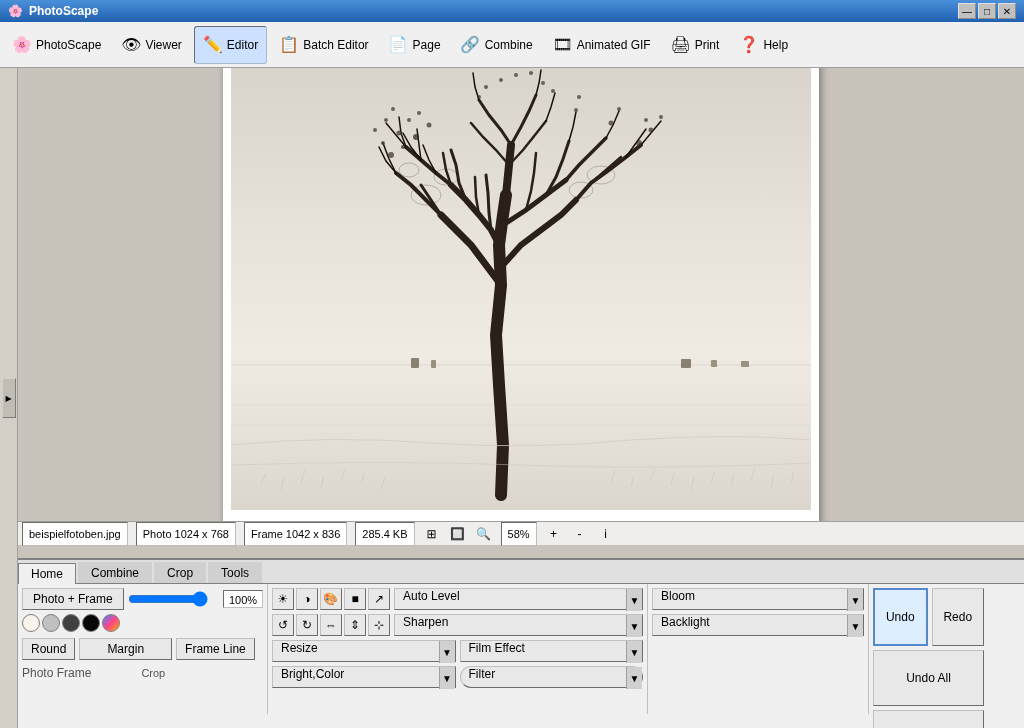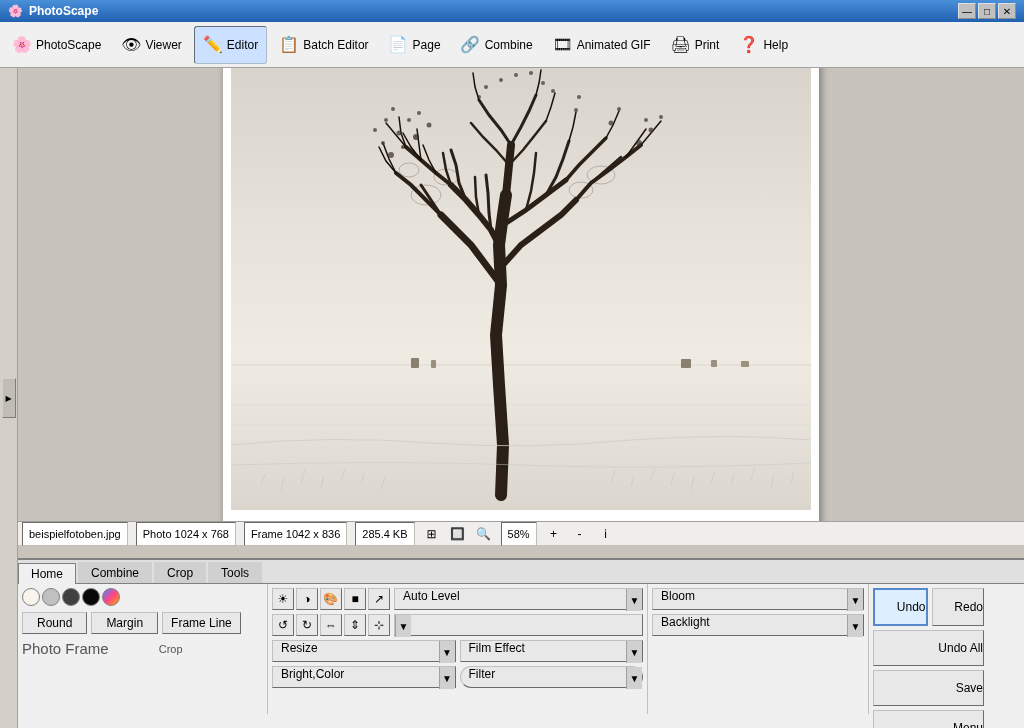--- a/index.html
+++ b/index.html
@@ -53,36 +53,36 @@
     #left-tools { width: 250px; border-right: 1px solid #c0c0c0; padding: 4px; display: flex; flex-direction: column; gap: 4px; }
     .tool-row { display: flex; align-items: center; gap: 4px; }
     .photo-frame-btn { background: #e8e8e8; border: 1px outset #c0c0c0; padding: 3px 10px; cursor: pointer; font-size: 12px; font-weight: normal; }
     .slider-container { display: flex; align-items: center; gap: 4px; flex: 1; }
     input[type=range] { width: 80px; height: 14px; }
     .pct-display { background: white; border: 1px inset #c0c0c0; width: 40px; height: 18px; text-align: center; font-size: 11px; line-height: 18px; }
     .color-swatch { width: 32px; height: 28px; background: white; border: 2px solid #808080; display: flex; align-items: center; justify-content: center; }
     .color-swatch-inner { width: 24px; height: 20px; background: white; border: 1px solid #606060; }
     .preset-select { flex: 1; height: 22px; font-size: 11px; border: 1px inset #c0c0c0; background: white; }
     .star-btn { font-size: 16px; color: #d4a000; cursor: pointer; }
-    .round-btn { background: #e8e8e8; border: 1px outset #c0c0c0; padding: 3px 14px; cursor: pointer; font-size: 12px; }
-    .margin-btn { background: #e8e8e8; border: 1px outset #c0c0c0; padding: 3px 14px; cursor: pointer; font-size: 12px; }
+    .round-btn { background: #e8e8e8; border: 1px outset #c0c0c0; padding: 3px 8px; cursor: pointer; font-size: 12px; }
+    .margin-btn { background: #e8e8e8; border: 1px outset #c0c0c0; padding: 3px 27px; cursor: pointer; font-size: 12px; }
     .frame-line-btn { background: #e8e8e8; border: 1px outset #c0c0c0; padding: 3px 8px; cursor: pointer; font-size: 12px; }
     
     
     .color-btn-row { display: flex; gap: 2px; }
     .color-circle { width: 18px; height: 18px; border-radius: 50%; border: 1px solid #808080; cursor: pointer; display: flex; align-items: center; justify-content: center; }
     
     
     #middle-tools { width: 380px; border-right: 1px solid #c0c0c0; padding: 4px; display: flex; flex-direction: column; gap: 4px; }
     .dropdown-btn { display: flex; background: #e8e8e8; border: 1px outset #c0c0c0; cursor: pointer; height: 22px; }
     .dropdown-label { padding: 0 8px; font-size: 12px; flex: 1; }
     .dropdown-arrow { width: 16px; height: 22px; background: #d0d0d0; border-left: 1px solid #a0a0a0; display: flex; align-items: center; justify-content: center; font-size: 10px; }
     .tool-icon-btn { width: 22px; height: 22px; background: #e8e8e8; border: 1px outset #c0c0c0; display: flex; align-items: center; justify-content: center; cursor: pointer; font-size: 12px; }
     .icon-row { display: flex; gap: 2px; }
-    .action-btn { background: #e8e8e8; border: 1px outset #c0c0c0; padding: 10px 0; cursor: pointer; font-size: 12px; width: 100%; text-align: right; }
+    .action-btn { background: #e8e8e8; border: 1px outset #c0c0c0; padding: 20px 0; cursor: pointer; font-size: 12px; width: 100%; text-align: center; }
     .undo-btn { background: #ddeeff; border: 2px solid #5588cc; }
   </style>
 </head>
 <body>
 
 <div id="title-bar">
   <div id="title-bar-left">
     <span>🌸</span>
     <span>PhotoScape</span>
   </div>
@@ -313,40 +313,47 @@
         <div class="tab active">Home</div>
         <div class="tab">Combine</div>
         <div class="tab">Crop</div>
         <div class="tab">Tools</div>
       </div>
 
       <div id="tool-content">
 
         <div id="left-tools">
 
+          <div class="tool-row">
+            <button class="photo-frame-btn">Photo + Frame</button>
+            <div class="slider-container">
+              <input type="range" min="0" max="100" value="100" style="">
+            </div>
+            <div class="pct-display">100%</div>
+          </div>
 
 
           <div class="tool-row">
             <div class="color-btn-row">
               <div class="color-circle" style="background:#f8f4ec;"></div>
               <div class="color-circle" style="background:#c0c0c0;"></div>
               <div class="color-circle" style="background:#404040;"></div>
               <div class="color-circle" style="background:#080808;"></div>
               <div class="color-circle" style="background:linear-gradient(135deg,#4488ff,#ff4488,#ffaa00);"></div>
             </div>
           </div>
 
           <div class="tool-row" style="margin-top:2px;">
             <button class="round-btn">Round</button>
             <button class="margin-btn">Margin</button>
             <button class="frame-line-btn">Frame Line</button>
           </div>
 
           <div class="tool-row" style="margin-top:2px; gap:20px;">
-            <span style="font-size:15px;color:#555;">Photo Frame</span>
+            <span style="font-size:12px;color:#555;">Photo Frame</span>
             <span style="font-size:11px;color:#555;margin-left:30px;">Crop</span>
           </div>
         </div>
 
         <div id="middle-tools">
 
           <div class="tool-row">
             <div class="icon-row">
               <div class="tool-icon-btn" title="Brightness">☀</div>
               <div class="tool-icon-btn" title="Contrast">◑</div>
@@ -362,20 +369,21 @@
 
           <div class="tool-row">
             <div class="icon-row">
               <div class="tool-icon-btn" title="Rotate Left">↺</div>
               <div class="tool-icon-btn" title="Rotate Right">↻</div>
               <div class="tool-icon-btn" title="Flip H">⇔</div>
               <div class="tool-icon-btn" title="Flip V">⇕</div>
               <div class="tool-icon-btn" title="Adjust">⊹</div>
             </div>
             <div class="dropdown-btn" style="flex:1;">
+              <span class="dropdown-label">Sharpen</span>
               <span class="dropdown-arrow">▼</span>
             </div>
           </div>
 
           <div class="tool-row">
             <div class="dropdown-btn" style="flex:1;">
               <span class="dropdown-label">Resize</span>
               <span class="dropdown-arrow">▼</span>
             </div>
             <div class="dropdown-btn" style="flex:1;">

